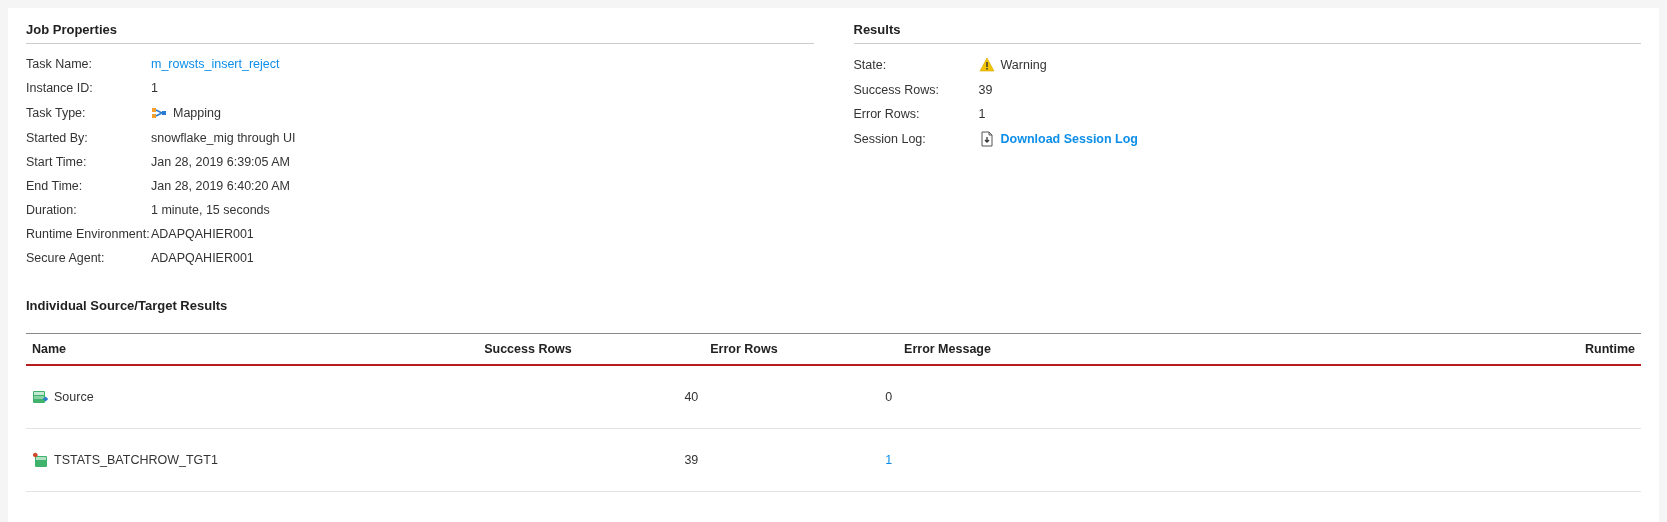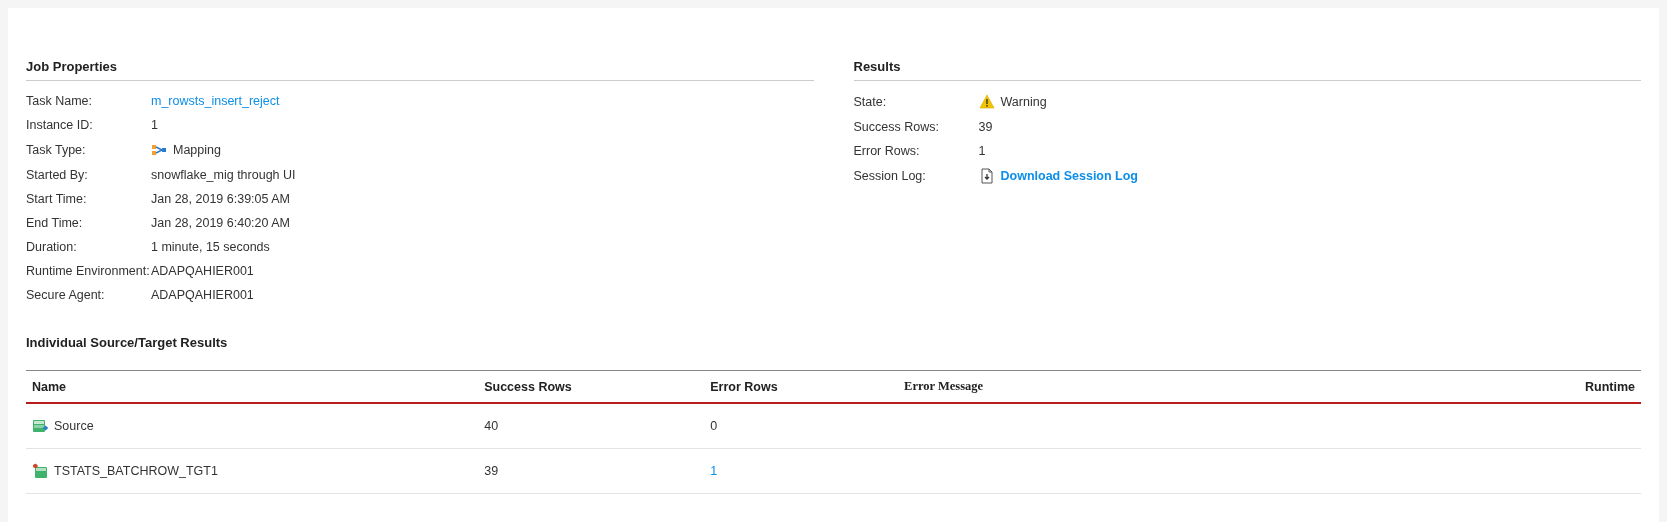--- a/index.html
+++ b/index.html
@@ -13,21 +13,20 @@
   }
   .page {
     background: #fff;
     margin: 8px 8px 0 8px;
     padding: 14px 18px 40px 18px;
     min-height: 500px;
   }
   .two-col {
     display: flex;
     gap: 40px;
-    margin-top: 37px;
   }
   .col {
     flex: 1;
     min-width: 0;
   }
   .section-title {
     font-weight: 600;
     font-size: 13px;
     color: #222;
     padding-bottom: 6px;
@@ -83,28 +82,29 @@
     font-weight: 600;
     font-size: 12.5px;
     color: #222;
     border-top: 1px solid #888;
     border-bottom: 2px solid #b91c1c;
     padding: 8px 6px;
   }
   table.results th.actions { text-align: right; }
   table.results td {
     border-bottom: 1px solid #e3e3e3;
-    padding: 14px 6px;
+    padding: 23px 6px;
     vertical-align: middle;
+    text-align: right;
   }
   .name-cell { display: flex; align-items: center; gap: 6px; }
   .col-name { width: 28%; }
   .col-srows { width: 14%; }
   .col-erows { width: 12%; }
-  .col-emsg  { width: auto; font-family: Liberation Serif, serif; }
+  .col-emsg  { width: auto; }
   .col-actions { width: 6%; }
 </style>
 </head>
 <body>
 
 <div class="page">
 
   <div class="two-col">
 
     <div class="col">

